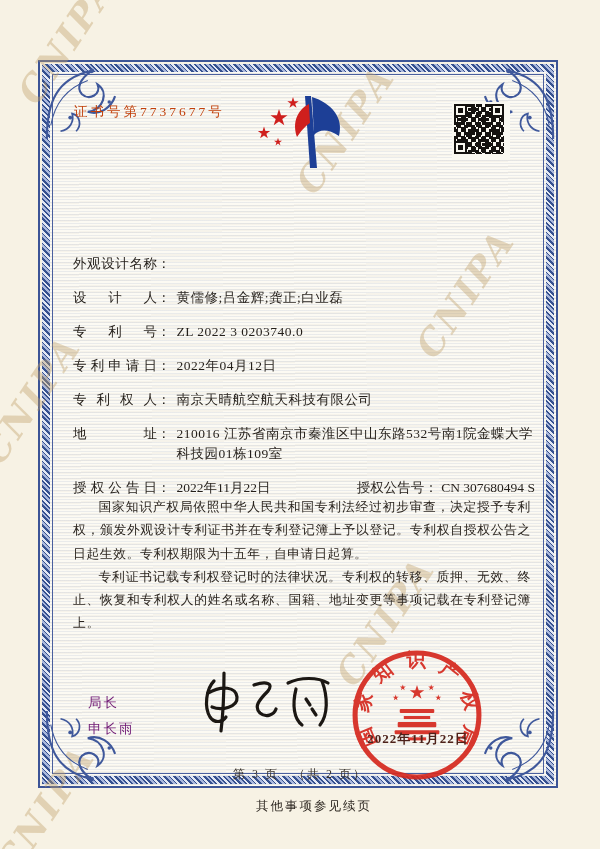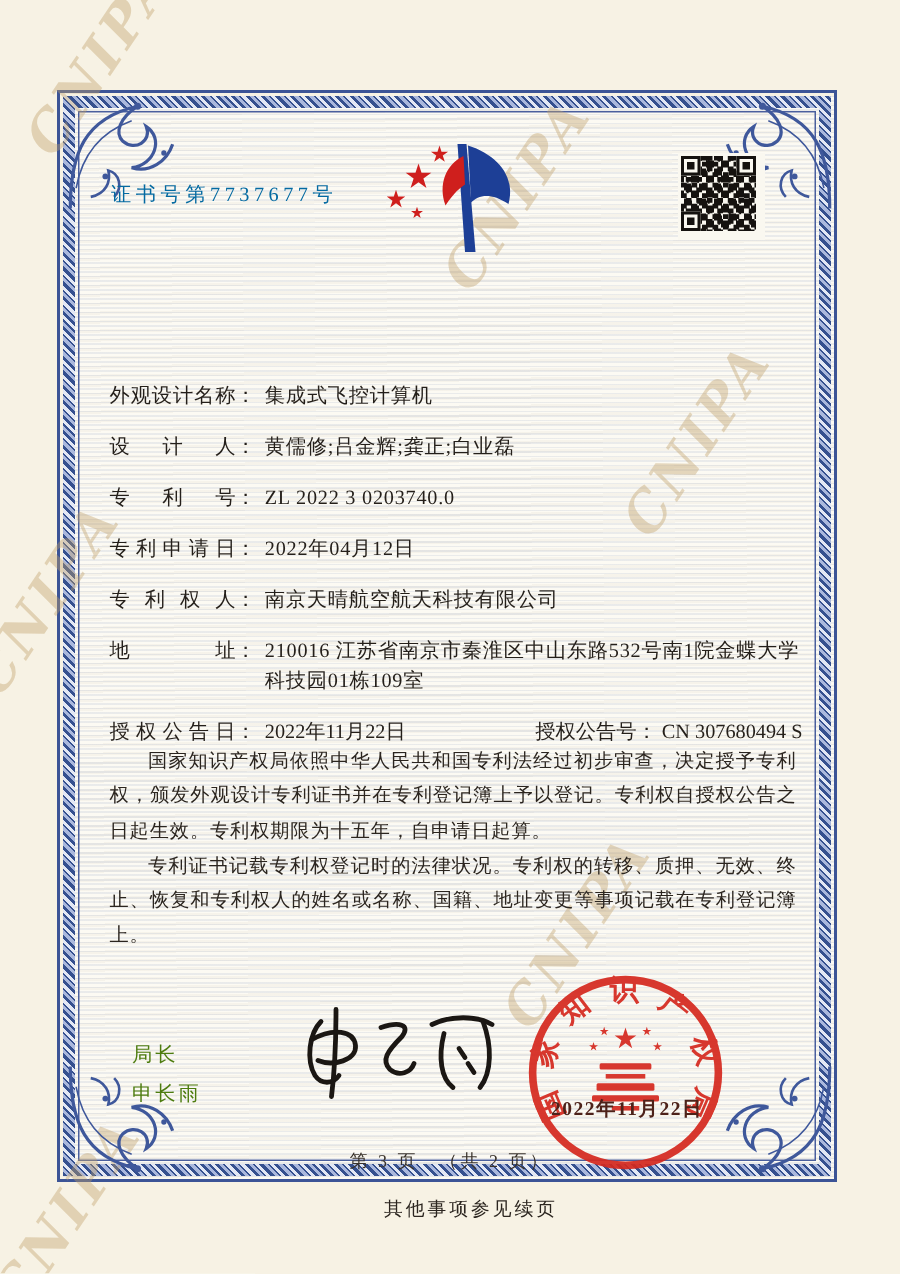--- a/index.html
+++ b/index.html
@@ -33,21 +33,21 @@
   .corner.br{right:41px;bottom:62px;transform:scale(-1,-1);}
 
   
   .wm{
     position:absolute;font-family:"DejaVu Serif",serif;font-style:italic;font-weight:700;
     font-size:36px;letter-spacing:3px;color:rgba(193,160,104,.40);
     transform:rotate(-56deg);z-index:2;pointer-events:none;white-space:nowrap;
   }
 
   
-  .cert-no{position:absolute;left:74px;top:121px;font-size:13.5px;letter-spacing:3px;color:#0369a1;z-index:4;}
+  .cert-no{position:absolute;left:74px;top:103px;font-size:13.5px;letter-spacing:3px;color:#c2410c;z-index:4;}
   .qr{position:absolute;left:452px;top:102px;width:54px;height:54px;padding:2px;background:#faf8f0;z-index:4;}
   .qr .modules{
     position:relative;width:50px;height:50px;
     background-image:
       repeating-conic-gradient(#15120f 0% 25%, rgba(250,248,240,0) 0% 50%),
       repeating-conic-gradient(#15120f 0% 25%, #faf8f0 0% 50%);
     background-size:7px 7px,10px 10px;background-position:0 0,2px 3px;
   }
   .qr .f{position:absolute;width:13px;height:13px;border:2.5px solid #15120f;background:#faf8f0;box-sizing:border-box;}
   .qr .f::after{content:'';position:absolute;inset:2px;background:#15120f;}
@@ -68,21 +68,21 @@
   .fvalue{flex:1 1 auto;letter-spacing:.5px;}
   .grant-row{display:flex;margin-top:1px;}
   .grant-right{margin-left:auto;white-space:nowrap;}
 
   
   .bodytext{position:absolute;left:73px;top:496px;width:458px;z-index:4;
     font-size:12.8px;line-height:1.82;letter-spacing:.6px;color:#2b251f;text-align:justify;}
   .bodytext p{margin:0;text-indent:2em;}
 
   
-  .signoff{position:absolute;left:88px;top:690px;z-index:4;font-size:13.5px;color:#4d7c0f;line-height:1.9;letter-spacing:2px;}
+  .signoff{position:absolute;left:88px;top:690px;z-index:4;font-size:13.5px;color:#701a75;line-height:1.9;letter-spacing:2px;}
   .signature{position:absolute;left:196px;top:665px;width:140px;height:74px;z-index:4;color:#1b1713;}
 
   
   .seal{position:absolute;left:350px;top:648px;width:134px;height:134px;z-index:5;opacity:.92;}
   .seal-date{
     position:absolute;left:352px;top:730px;width:132px;text-align:center;z-index:6;
     font-size:13px;font-weight:700;color:#4d221a;letter-spacing:1px;white-space:nowrap;
   }
 
   
@@ -172,21 +172,20 @@
         <path transform="translate(27,52) scale(4.2)" d="M0,-1 L0.2245,-0.309 L0.951,-0.309 L0.363,0.118 L0.588,0.809 L0,0.382 L-0.588,0.809 L-0.363,0.118 L-0.951,-0.309 L-0.2245,-0.309 Z"></path>
       </g>
     </g>
   </svg>
 
 
   <div class="fields">
     <div class="frow">
       <span class="flabel">外观设计名称</span>
         <span class="fcolon">：</span>
-      <span class="fvalue">集成式飞控计算机</span>
     </div>
     <div class="frow">
       <span class="flabel">设计人</span>
         <span class="fcolon">：</span>
       <span class="fvalue">黄儒修;吕金辉;龚正;白业磊</span>
     </div>
     <div class="frow">
       <span class="flabel">专利号</span>
         <span class="fcolon">：</span>
       <span class="fvalue">ZL 2022 3 0203740.0</span>

